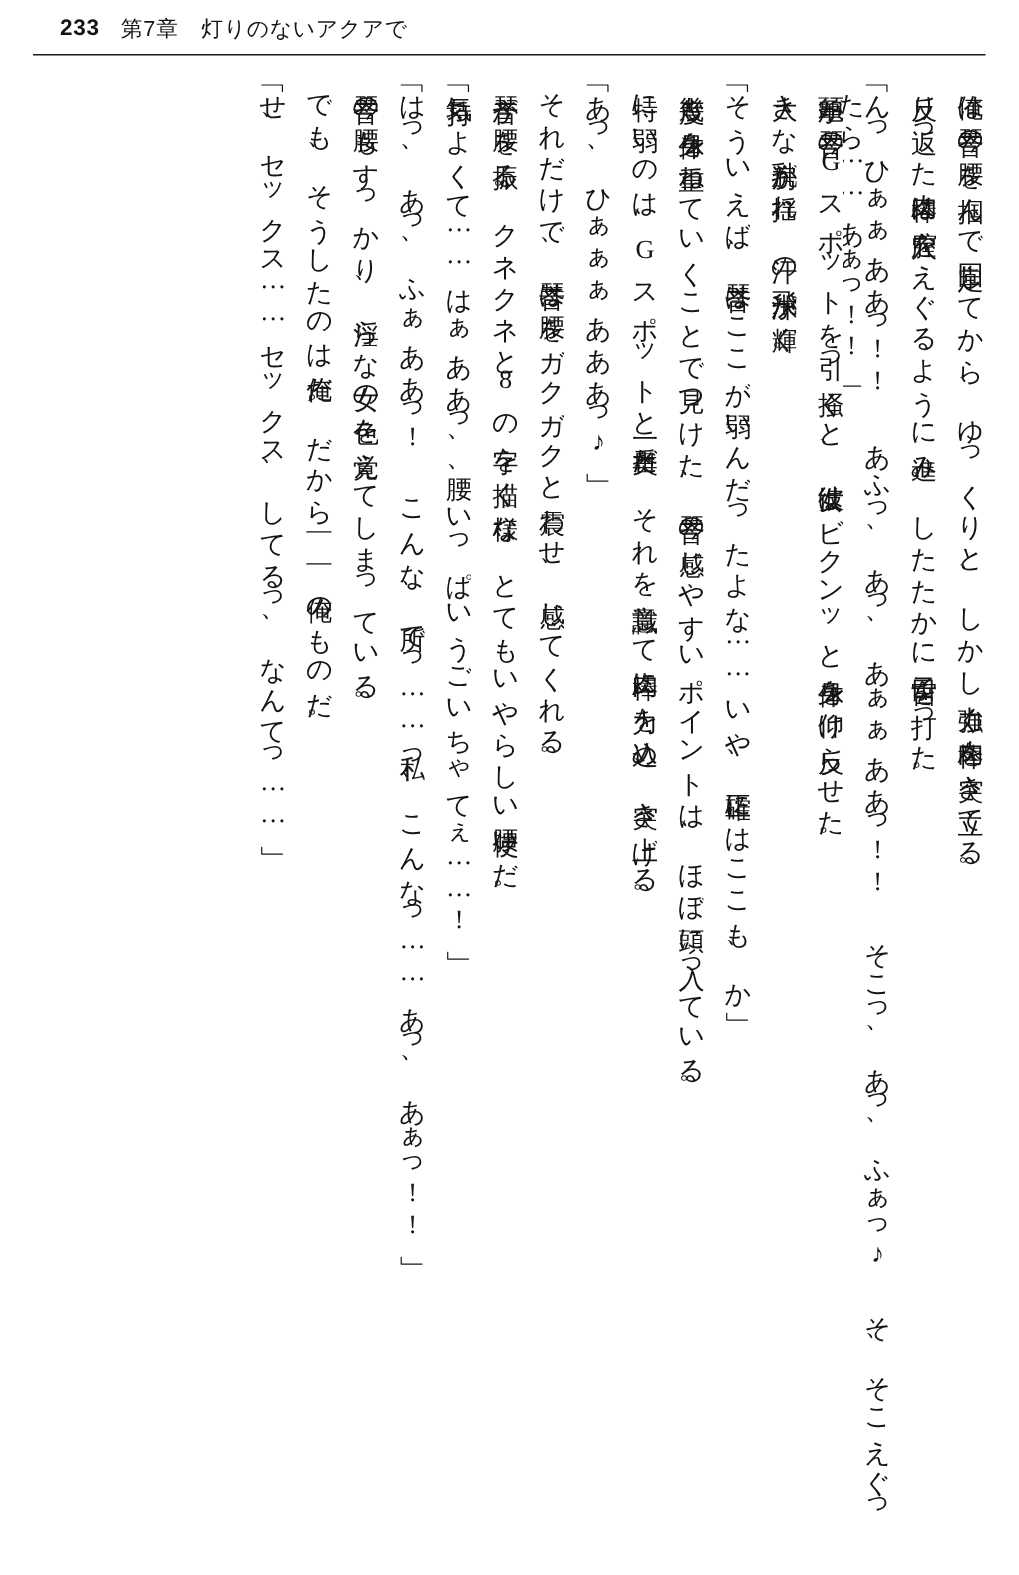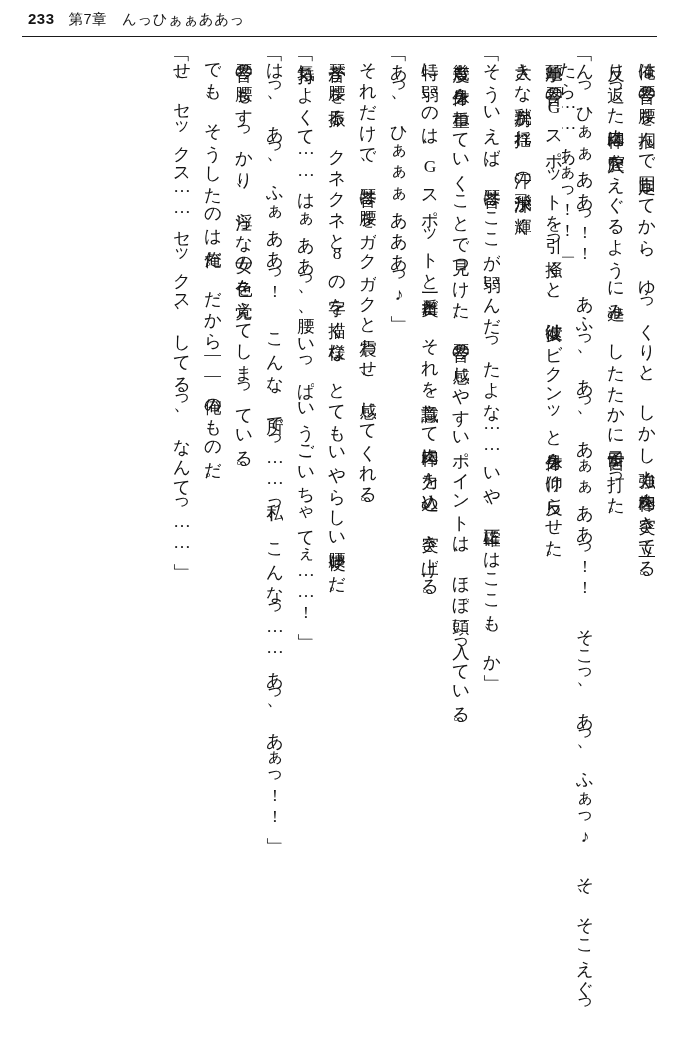--- a/index.html
+++ b/index.html
@@ -17,21 +17,21 @@
   .page {
     position: relative;
     width: 679px;
     height: 1050px;
     box-sizing: border-box;
   }
   
   .header {
     position: absolute;
     top: 10px;
-    left: 28px;
+    left: 40px;
     right: 28px;
     height: 26px;
     display: flex;
     align-items: flex-start;
     gap: 14px;
     font-size: 15px;
     letter-spacing: 0.5px;
   }
   .header .folio {
     font-weight: bold;
@@ -89,21 +89,21 @@
   
   .vcol { font-family: "Liberation Serif", "DejaVu Serif", serif; }
 </style>
 </head>
 <body>
 
 <div class="page">
 
   <div class="header">
     <span class="folio">233</span>
-    <span class="chapter">第7章　んっひぁぁああっ</span>
+    <span class="chapter">第7章　灯りのないアクアで</span>
   </div>
 
   <div class="rule"></div>
 
   <div class="body-area">
     <div class="vcols" id="vcols" style="flex-direction: row-reverse; justify-content: flex-start;">
         <div class="vcol">俺は琴音の腰を掴んで固定してから、ゆっくりと、しかし力強く肉棒を突き立てる。</div>
         <div class="vcol">反り返った肉棒は膣穴をえぐるように進み、したたかに子宮口を打った。</div>
         <div class="vcol">「んっひぁぁああっ!!　あふっ、あっ、あぁぁああっ!!　そこっ、あっ、ふぁっ♪　そ、そこえぐったら……あぁっ!!」</div>
         <div class="vcol">亀頭が琴音のGスポットを引っ掻くと、彼女はビクンッと身体を仰け反らせた。</div>

